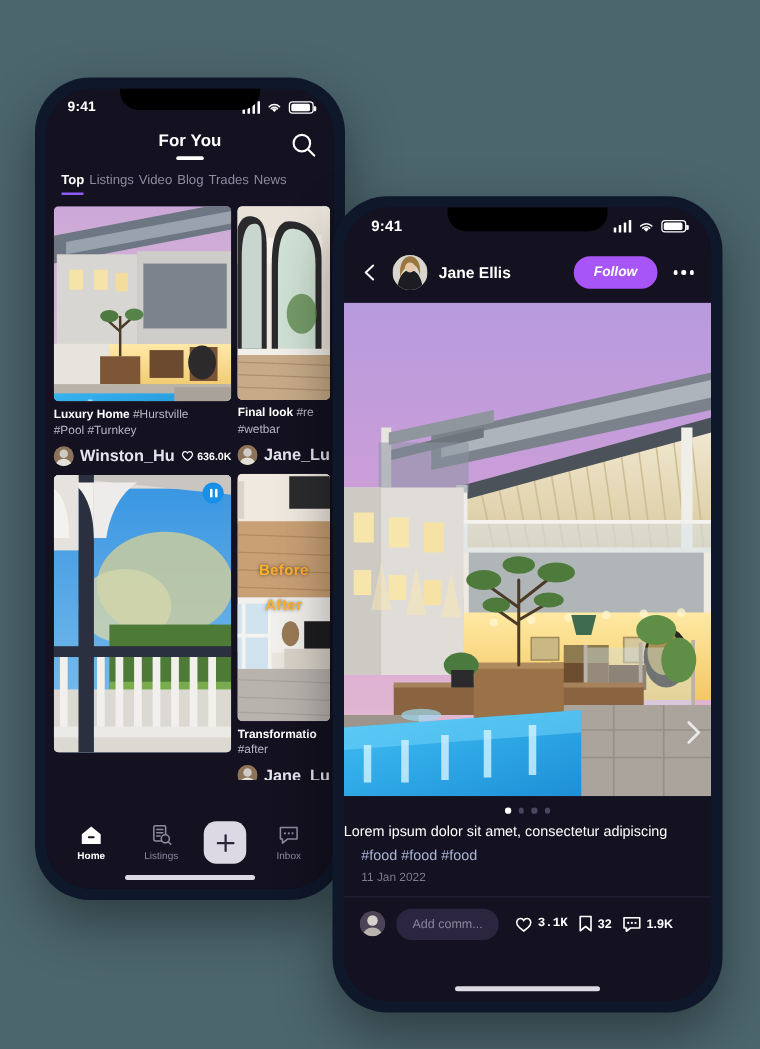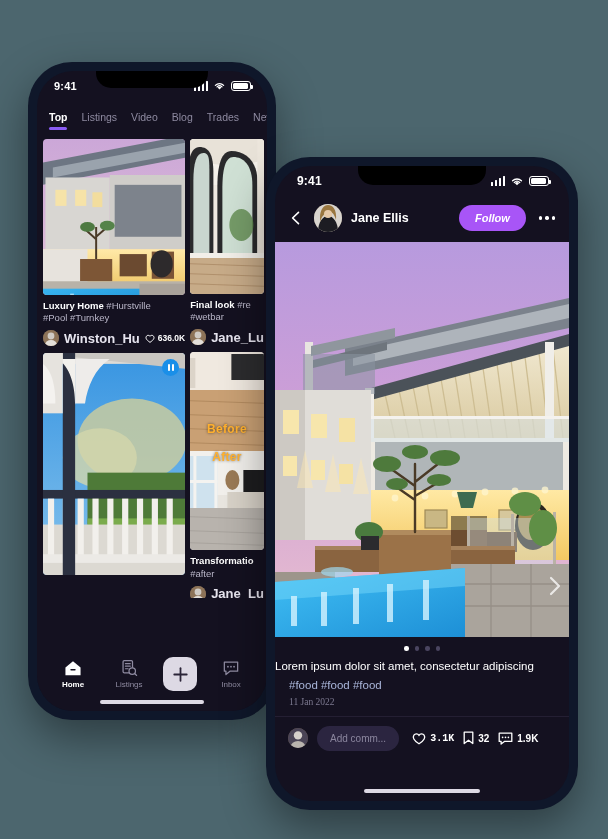--- a/index.html
+++ b/index.html
@@ -74,21 +74,21 @@
   }
   .p1-title-underline {
     width: 22px; height: 2.5px; background: #fff;
     margin: 5px auto 0; border-radius: 2px;
   }
   .search-btn {
     position: absolute; right: 11px; top: 2px;
     width: 26px; height: 26px; cursor: pointer;
   }
   .tabs {
-    display: flex; gap: 14px; padding: 10px 12px 0 12px;
+    display: flex; gap: 4px; padding: 10px 12px 0 12px;
     align-items: flex-start;
   }
   .tab { color: #8e8aa0; font-size: 10.5px; white-space: nowrap; cursor: pointer; }
   .tab.active { color: #fff; font-weight: bold; }
   .tab-ul { height: 2.5px; background: #8b5cf6; border-radius: 2px; margin-top: 4px; }
   .tab:not(.active) .tab-ul { background: transparent; }
 
   
   .feed {
     display: flex; gap: 5px; padding: 9px 6px 0 6px;
@@ -183,21 +183,21 @@
   .pager { display: flex; justify-content: center; gap: 6px; padding: 9px 0 7px; }
   .pager i { width: 4.5px; height: 4.5px; border-radius: 50%; background: #4a4560; display:block;}
   .pager i.on { background: #fff; }
   .p2-caption {
     color: #fff; font-size: 11.5px; line-height: 1.4;
     padding: 0 0;
   }
   .p2-hashtags {
     color: #a9b5d9; font-size: 11.5px; padding: 5px 14px 0;
   }
-  .p2-date { color: #7d7a91; font-size: 9.5px; padding: 6px 14px 9px; font-family: Liberation Serif, serif; }
+  .p2-date { color: #7d7a91; font-size: 9.5px; padding: 6px 14px 9px; }
   .p2-actions {
     display: flex; align-items: center; gap: 9px;
     padding: 9px 13px 0; border-top: 1px solid #241f33;
   }
   .p2-actions .avatar { width: 20px; height: 20px; }
   .comment-box {
     background: #2b2540; color: #8b869e; font-size: 10px;
     padding: 7px 13px; border-radius: 14px; cursor: text;
   }
   .act {
@@ -234,20 +234,30 @@
             <path d="M8 10.4 L5.6 7.9 a3.4 3.4 0 0 1 4.8 0 Z" fill="#fff"></path>
             <path d="M2.9 5.2 a7.3 7.3 0 0 1 10.2 0" stroke="#fff" stroke-width="1.5" fill="none" stroke-linecap="round"></path>
             <path d="M4.9 7.1 a4.5 4.5 0 0 1 6.2 0" stroke="#fff" stroke-width="1.5" fill="none" stroke-linecap="round"></path>
           </svg>
           <div class="batt">
               <b></b>
             </div>
         </div>
       </div>
 
+      <div class="p1-head">
+        <div class="p1-title">For You</div>
+        <div class="p1-title-underline"></div>
+        <div class="search-btn">
+          <svg width="26" height="26" viewBox="0 0 26 26">
+            <circle cx="11.5" cy="11.5" r="6.6" stroke="#fff" stroke-width="1.7" fill="none"></circle>
+            <line x1="16.4" y1="16.4" x2="21.4" y2="21.4" stroke="#fff" stroke-width="1.7" stroke-linecap="round"></line>
+          </svg>
+        </div>
+      </div>
 
       <div class="tabs">
         <div class="tab active">
           <span>Top</span>
           <div class="tab-ul"></div>
         </div>
         <div class="tab">
           <span>Listings</span>
           <div class="tab-ul"></div>
         </div>

